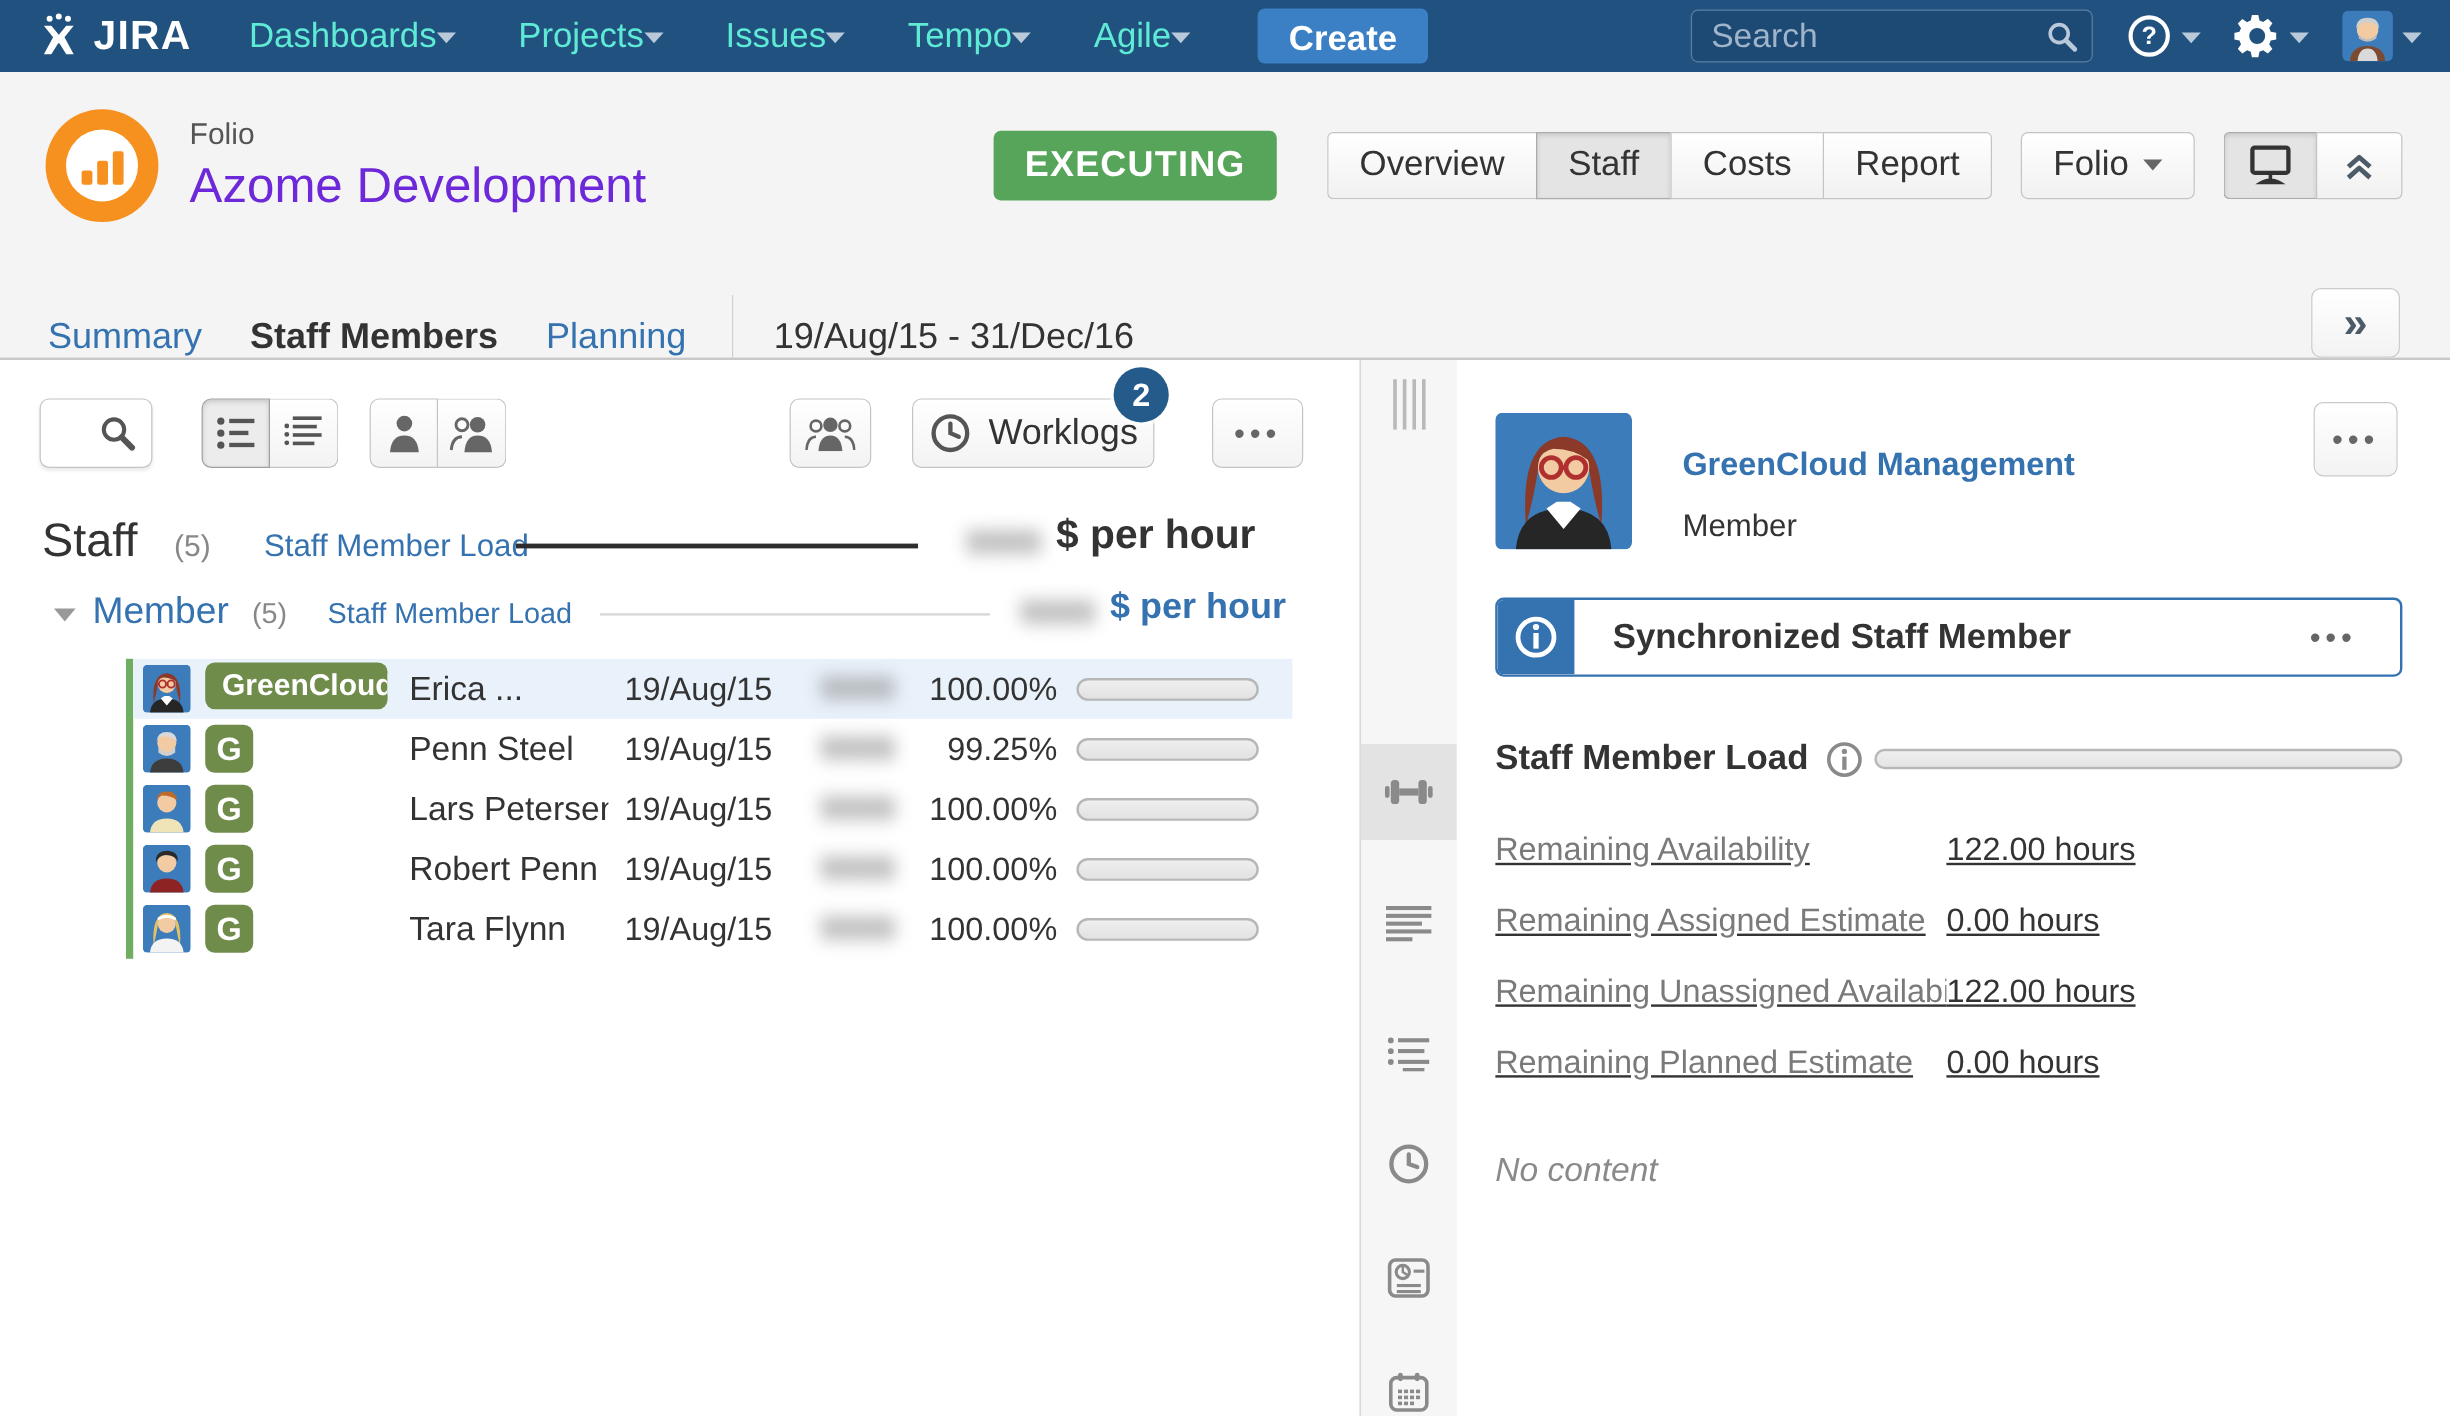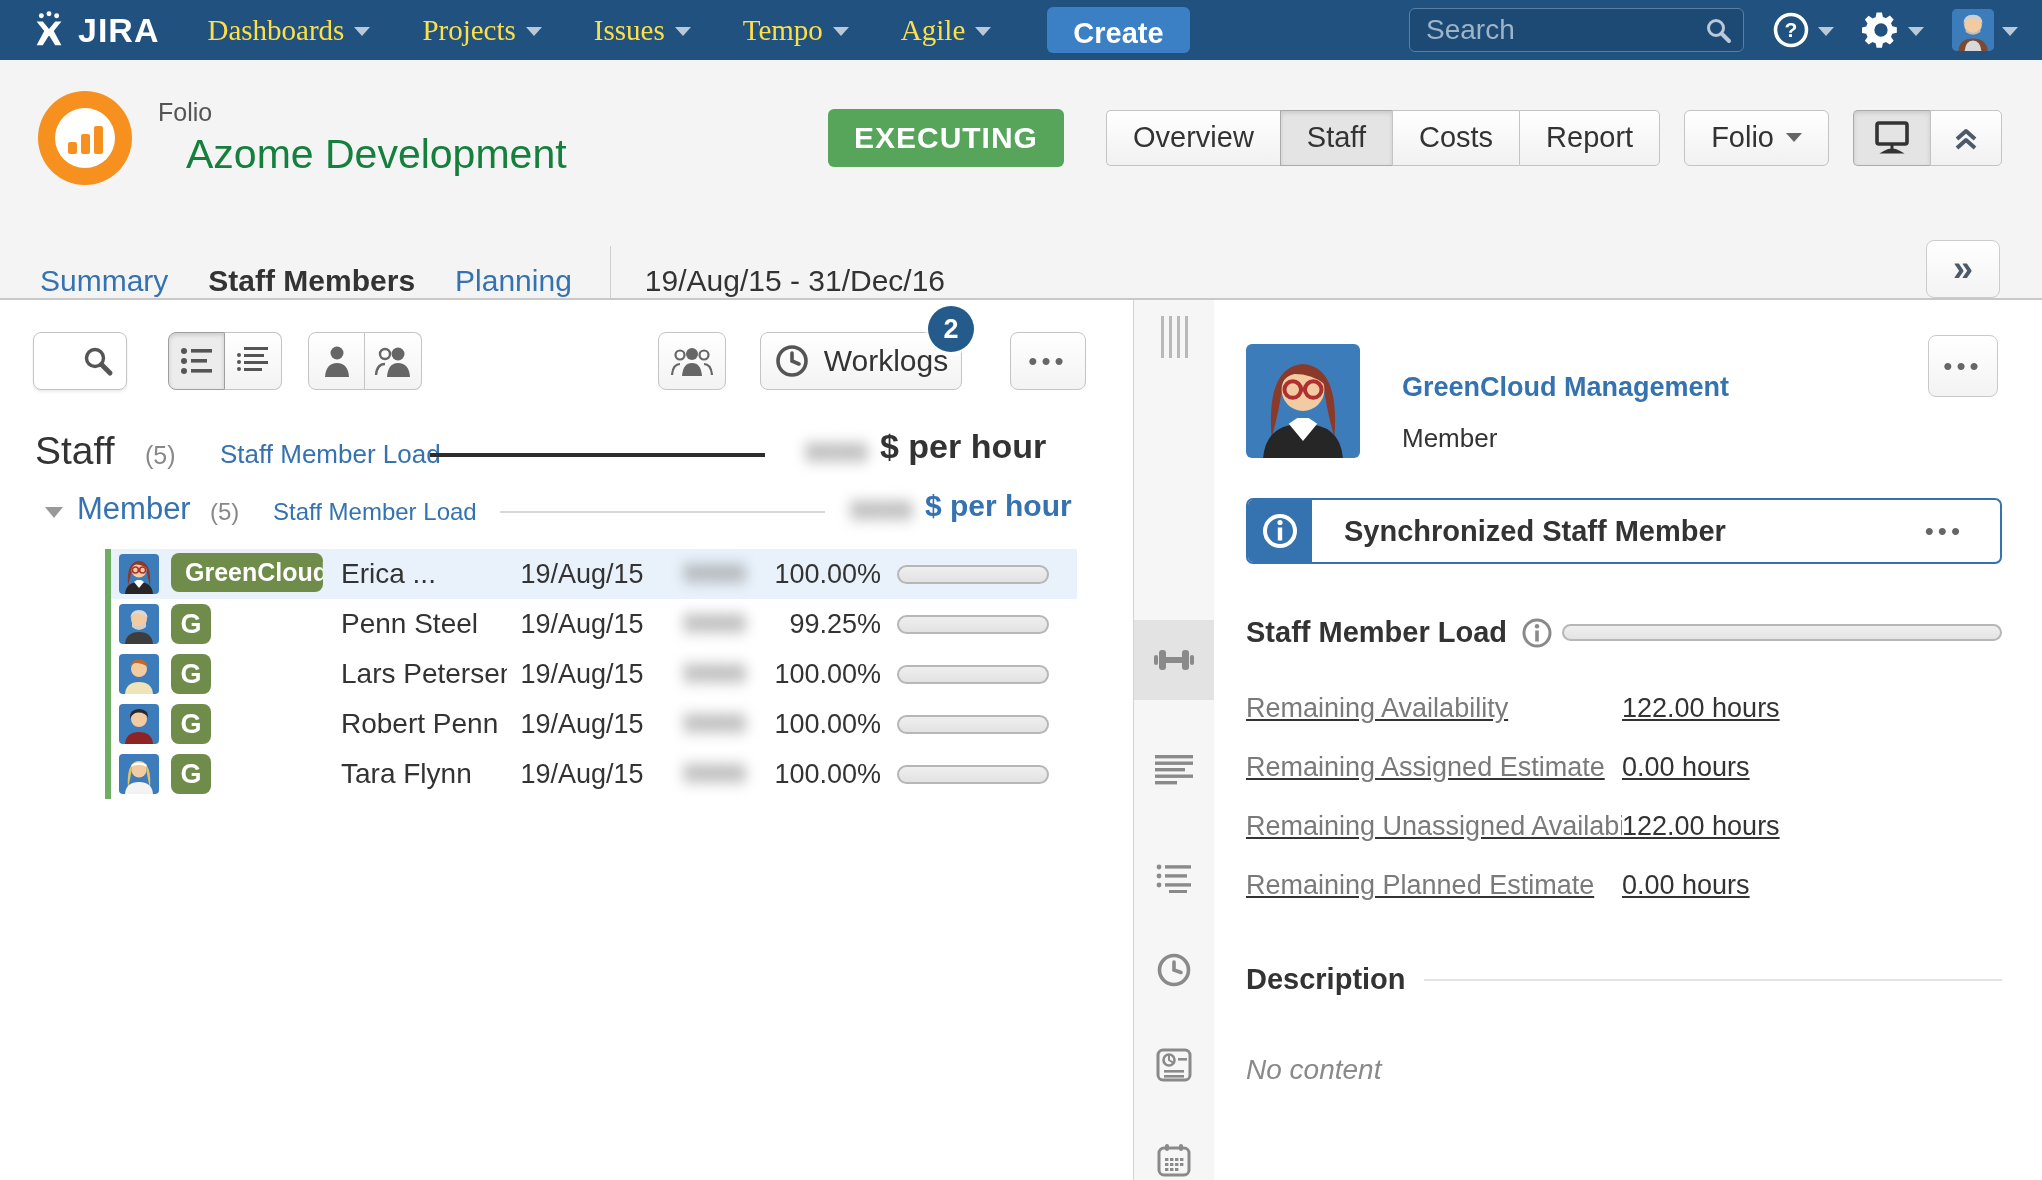--- a/index.html
+++ b/index.html
@@ -11,21 +11,21 @@
 
   
   .topnav {
     position:absolute; left:0; top:0; width:100%; height:60px;
     background:#20517f; display:flex; align-items:center; color:#fff;
   }
   .brand { display:flex; align-items:center; gap:8px; margin-left:28px; cursor:pointer; }
   .brand svg { display:block; }
   .brand-text { font-size:34px; font-weight:bold; letter-spacing:1px; color:#fff; }
   .nav-menu { display:flex; align-items:center; margin-left:48px; gap:52px; }
-  .nav-item { display:flex; align-items:center; gap:10px; font-size:29px; color:#fde047; cursor:pointer;font-family:Liberation Serif, serif; }
+  .nav-item { display:flex; align-items:center; font-size:29px; color:#5eead4; cursor:pointer; }
   .caret-down { width:0; height:0; border-left:8px solid transparent; border-right:8px solid transparent; border-top:9px solid #b9c9d9; margin-top:3px; }
   .create-btn {
     margin-left:56px; background:#3b7fc4; color:#fff; border:none; border-radius:6px;
     font-size:29px; font-weight:bold; padding:10px 26px; height:46px; cursor:pointer;
     font-family:"Liberation Sans", sans-serif;
   }
   .nav-right { margin-left:auto; display:flex; align-items:center; margin-right:24px; gap:28px; }
   .search-wrap { position:relative; width:335px; height:44px; }
   .search-wrap input {
     width:100%; height:100%; background:#1c4a74; border:1px solid #5a7fa4; border-radius:6px;
@@ -47,21 +47,21 @@
     margin-left:38px; display:flex; align-items:center; justify-content:center; flex:0 0 auto;
   }
   .folio-logo-inner {
     width:60px; height:60px; border-radius:50%; background:#fff;
     display:flex; align-items:flex-end; justify-content:center; gap:4px; padding-bottom:14px;
   }
   .folio-bar { width:9px; background:#f6901e; border-radius:2px; }
   .folio-bar.b1 { height:12px; } .folio-bar.b2 { height:20px; } .folio-bar.b3 { height:28px; }
   .header-titles { margin-left:26px; }
   .header-app { font-size:25px; color:#555; }
-  .header-title { font-size:41px; color:#15803d; margin-top:4px;margin-left:28px; }
+  .header-title { font-size:41px; color:#6d28d9; margin-top:4px; }
   .header-right { margin-left:auto; display:flex; align-items:center; margin-right:40px; gap:24px; }
   .status-badge {
     background:#57a55a; color:#fff; font-size:30px; font-weight:bold; letter-spacing:1px;
     border-radius:6px; padding:12px 26px; margin-right:18px;
   }
   .btn {
     background:linear-gradient(#ffffff,#f1f1f1); border:1px solid #c4c4c4; color:#333;
     font-size:29px; height:56px; padding:0 26px; cursor:pointer; border-radius:5px;
     display:inline-flex; align-items:center; gap:12px; font-family:"Liberation Sans", sans-serif;
   }
@@ -678,18 +678,14 @@
     <span class="stat-label">Remaining Availability</span>
     <span class="stat-value">122.00 hours</span>
     <span class="stat-label">Remaining Assigned Estimate</span>
     <span class="stat-value">0.00 hours</span>
     <span class="stat-label">Remaining Unassigned Availabi...</span>
     <span class="stat-value">122.00 hours</span>
     <span class="stat-label">Remaining Planned Estimate</span>
     <span class="stat-value">0.00 hours</span>
   </div>
 
-  <div class="desc-head">
-    <span class="desc-title">Description</span>
-    <span class="desc-rule"></span>
-  </div>
   <div class="no-content">No content</div>
 </aside>
 
 </body></html>

